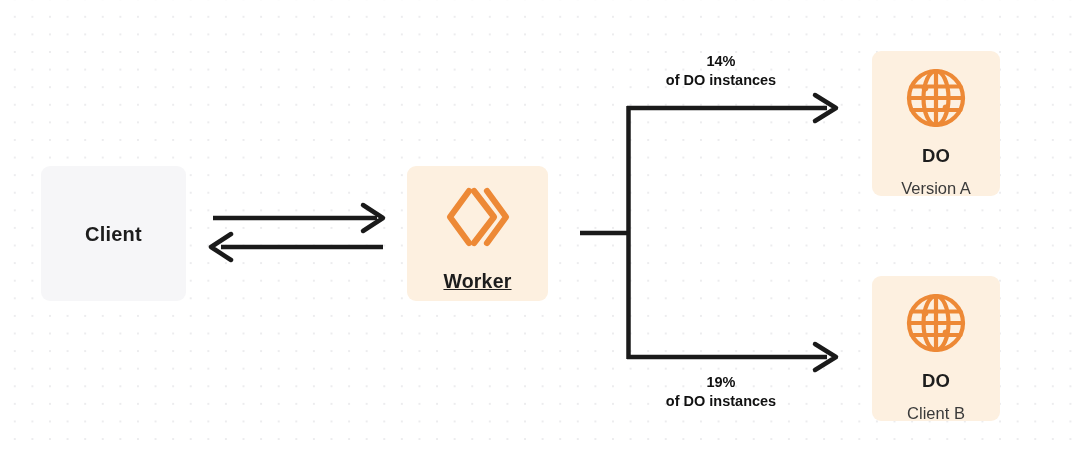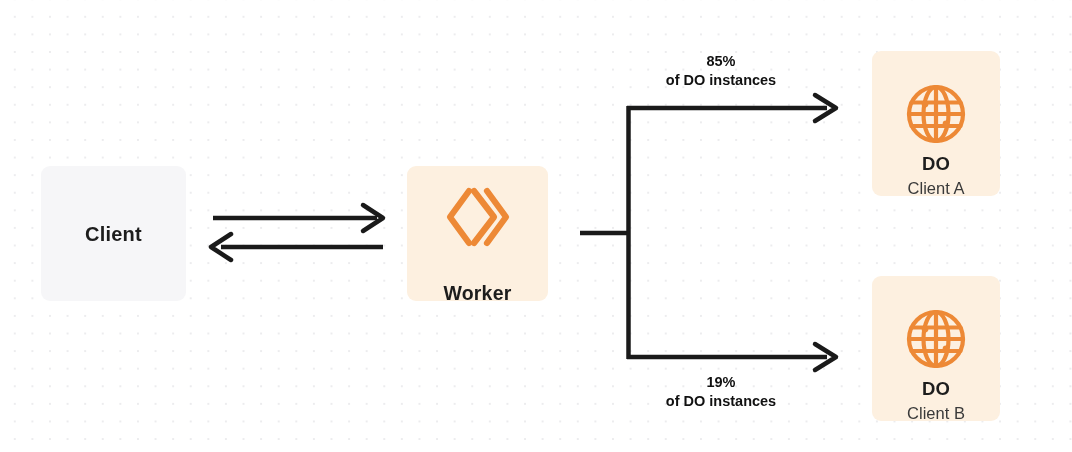--- a/index.html
+++ b/index.html
@@ -40,35 +40,35 @@
     left: 407px; top: 166px;
     width: 141px; height: 135px;
     background: #fdf0e0;
     justify-content: flex-start;
     padding-top: 20px;
   }
   .node-do {
     left: 872px;
     width: 128px; height: 145px;
     background: #fdf0e0;
-    justify-content: flex-end;
+    justify-content: space-between;
     padding-top: 16px;
   }
   .node-do-a { top: 51px; }
   .node-do-b { top: 276px; }
 
   .node-label {
     font-size: 19.5px;
     font-weight: bold;
     color: #1d1d1d;
     letter-spacing: 0.2px;
     line-height: 1;
   }
   .node-label-client { font-size: 20px; }
-  .node-label-worker { margin-top: 36px; }
+  .node-label-worker { margin-top: 24px; text-decoration: underline; }
   .node-label-do { font-size: 18.5px; margin-top: 10px; }
   .node-sublabel {
     font-size: 16.5px;
     font-weight: normal;
     color: #3a3a3a;
     margin-top: 6px;
     line-height: 1;
   }
 
   
@@ -159,42 +159,42 @@
         <ellipse cx="31" cy="31" rx="12.5" ry="27"></ellipse>
         <line x1="31" y1="4" x2="31" y2="58"></line>
         <line x1="6.5" y1="19.5" x2="55.5" y2="19.5"></line>
         <line x1="4" y1="31" x2="58" y2="31"></line>
         <line x1="6.5" y1="43" x2="55.5" y2="43"></line>
         <circle cx="20" cy="21" r="3.4" fill="#ed8936" stroke="none"></circle>
         <circle cx="41" cy="41" r="3.4" fill="#ed8936" stroke="none"></circle>
       </svg>
     </span>
     <span class="node-label node-label-do">DO</span>
-    <span class="node-sublabel">Client A</span>
+    <span class="node-sublabel">Version A</span>
   </div>
 
   <div class="node node-do node-do-b">
     <span>
       <svg class="icon-globe" viewBox="0 0 62 62" fill="none" stroke="#ed8936" stroke-width="4.2" stroke-linecap="round">
         <circle cx="31" cy="31" r="27"></circle>
         <ellipse cx="31" cy="31" rx="12.5" ry="27"></ellipse>
         <line x1="31" y1="4" x2="31" y2="58"></line>
         <line x1="6.5" y1="19.5" x2="55.5" y2="19.5"></line>
         <line x1="4" y1="31" x2="58" y2="31"></line>
         <line x1="6.5" y1="43" x2="55.5" y2="43"></line>
         <circle cx="20" cy="21" r="3.4" fill="#ed8936" stroke="none"></circle>
         <circle cx="41" cy="41" r="3.4" fill="#ed8936" stroke="none"></circle>
       </svg>
     </span>
     <span class="node-label node-label-do">DO</span>
     <span class="node-sublabel">Client B</span>
   </div>
 
   <div class="edge-label edge-label-top">
-    <span class="pct">85%</span>
+    <span class="pct">14%</span>
     <span class="sub">of DO instances</span>
   </div>
 
   <div class="edge-label edge-label-bottom">
     <span class="pct">19%</span>
     <span class="sub">of DO instances</span>
   </div>
 
 </div>
 

